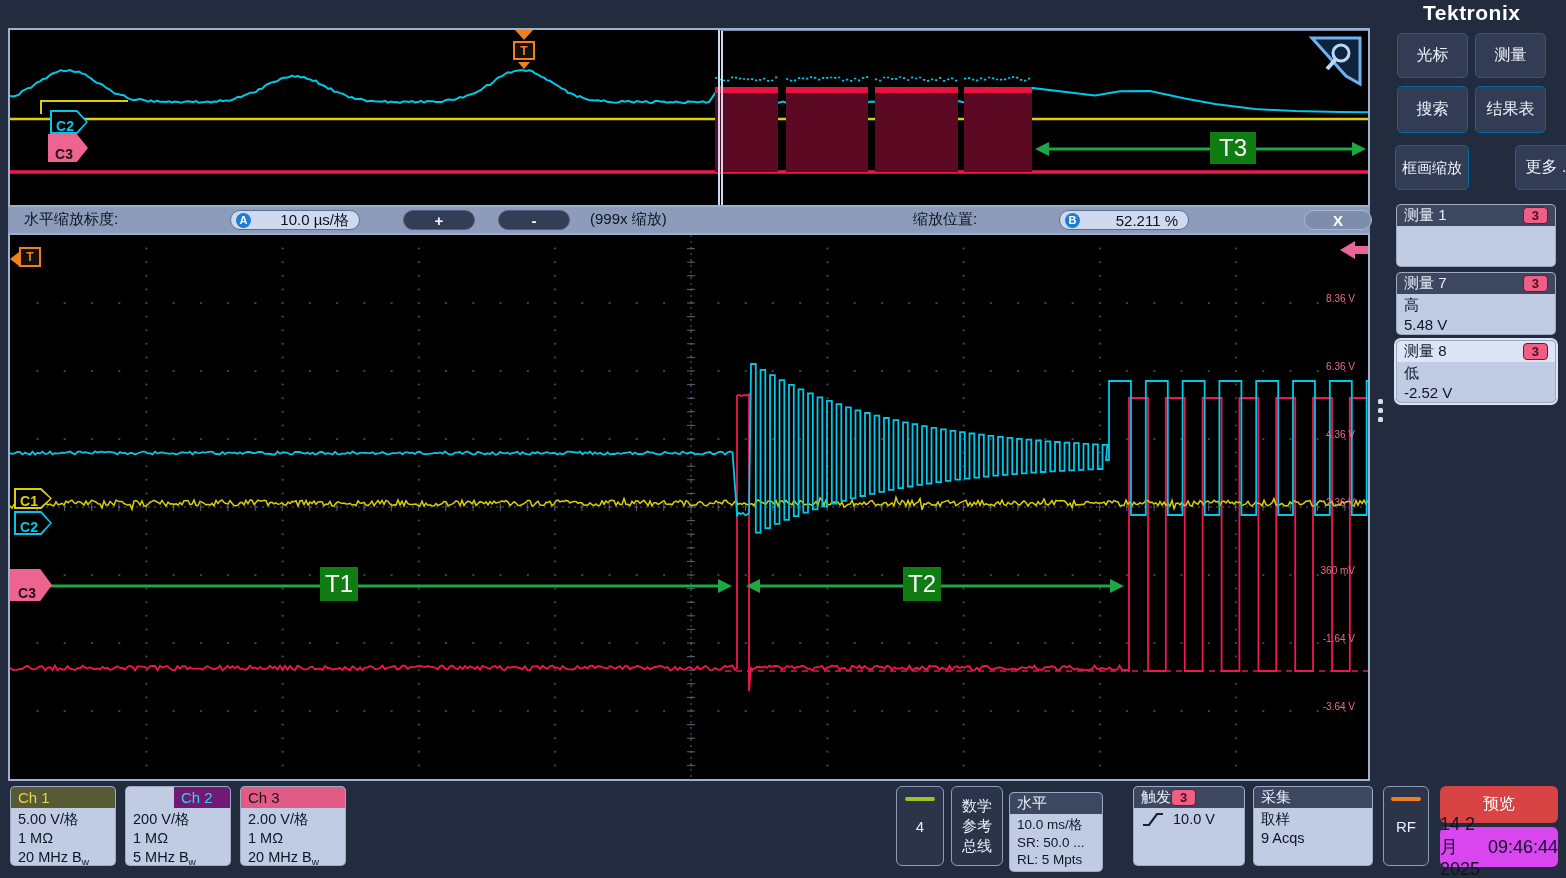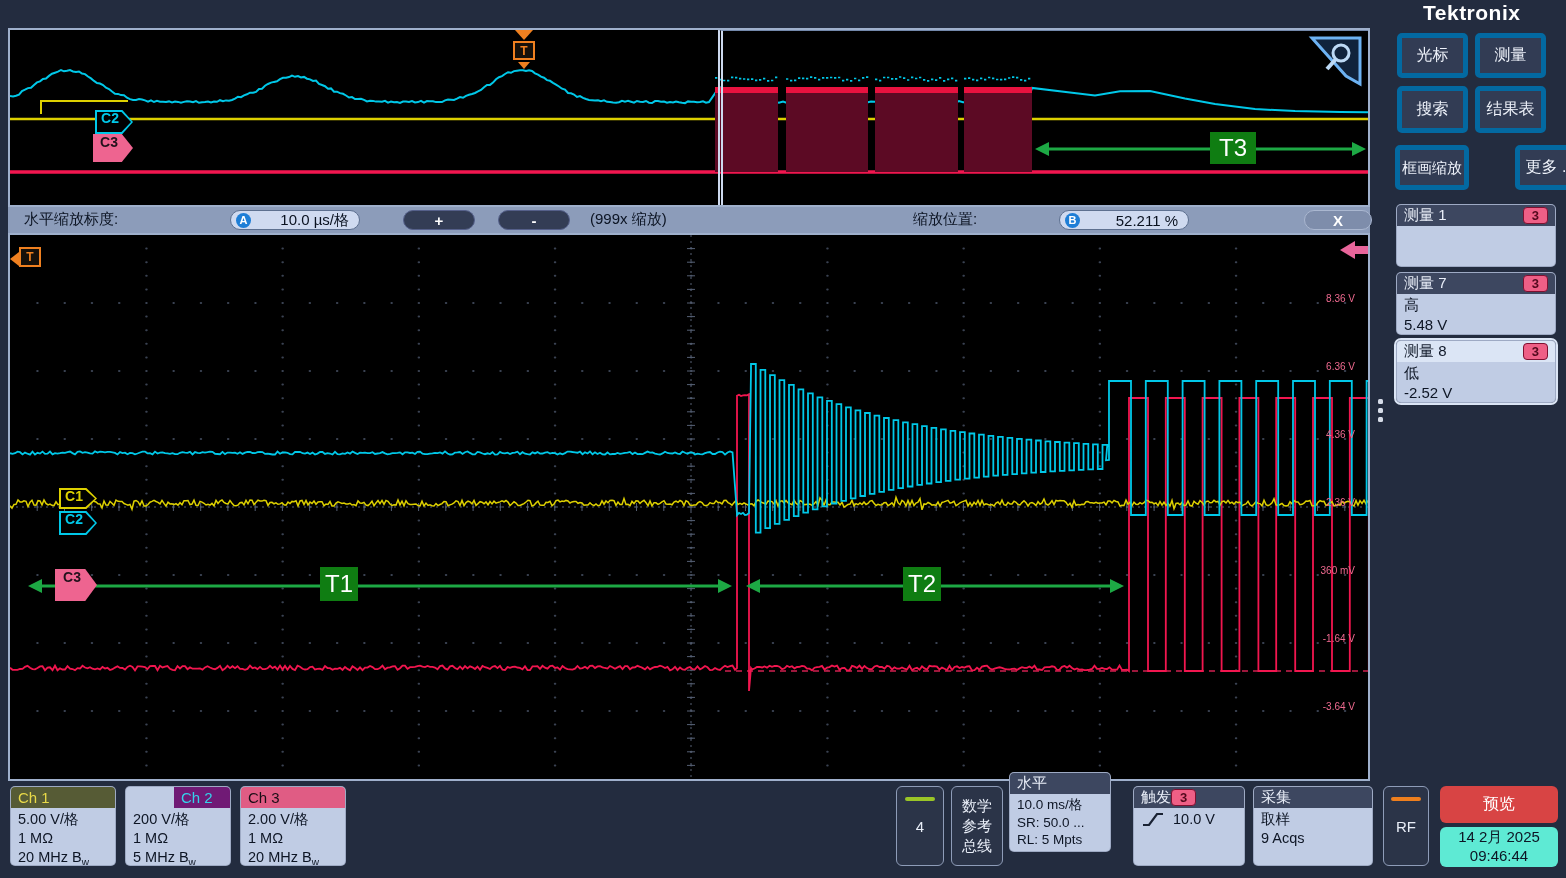--- a/index.html
+++ b/index.html
@@ -13,43 +13,43 @@
   .wavebox{position:absolute;background:#000;border:2px solid #9fb0cc;}
   
   .zoombar{position:absolute;left:8px;top:207px;width:1362px;height:26px;background:#8c9cba;color:#0b1322;font-size:15px;}
   .zlabel{position:absolute;top:3px;white-space:nowrap;}
   .pill{position:absolute;top:3px;height:20px;border-radius:10px;display:flex;align-items:center;font-size:15px;}
   .pill.light{background:#cfdaf0;border:1px solid #5d7090;color:#0a1220;}
   .pill.dark{background:#333d55;border:1px solid #55608a;color:#fff;justify-content:center;font-weight:bold;}
   .knob-circle{width:15px;height:15px;border-radius:50%;background:#1e7ed6;color:#fff;font-size:11px;font-weight:bold;display:flex;align-items:center;justify-content:center;margin:0 5px;}
   .pill .pv{flex:1;text-align:right;padding-right:10px;}
   
-  .chev{position:absolute;clip-path:polygon(0 0,72% 0,100% 50%,72% 100%,0 100%);display:flex;align-items:flex-start;justify-content:center;font-weight:bold;font-size:14px;margin-left:45px;}
+  .chev{position:absolute;clip-path:polygon(0 0,72% 0,100% 50%,72% 100%,0 100%);display:flex;align-items:flex-end;justify-content:center;font-weight:bold;font-size:14px;}
   .chev .inner{position:absolute;inset:2px;clip-path:polygon(0 0,72% 0,100% 50%,72% 100%,0 100%);background:#000;}
   .chev span{position:relative;z-index:2;padding-right:8px;}
   
   .glabel{position:absolute;background:#0f7d12;color:#fff;display:flex;align-items:center;justify-content:center;font-size:24px;}
   .vlabel{position:absolute;color:#ef6a90;font-size:10px;white-space:nowrap;text-align:right;}
   
   .tbox{position:absolute;border:2px solid #ef8020;color:#ef8020;background:#15100a;font-weight:bold;font-size:12px;display:flex;align-items:center;justify-content:center;}
   .tri{position:absolute;width:0;height:0;}
   
-  .sbtn{position:absolute;background:#323c54;border:5px solid #0369a1;border-radius:5px;color:#eef2fa;font-size:16px;display:flex;align-items:center;justify-content:center;text-align:center;line-height:1.15;padding:2px;}
+  .sbtn{position:absolute;background:#323c54;border:1px solid #0369a1;border-radius:5px;color:#eef2fa;font-size:16px;display:flex;align-items:center;justify-content:center;text-align:center;line-height:1.15;padding:2px;}
   .badge-panel{position:absolute;border-radius:5px;overflow:hidden;background:#c0cce4;border:1px solid #55618051;}
   .mhdr{height:21px;padding:1px 7px;font-size:15px;color:#e9eef8;background:#3d4760;display:flex;justify-content:space-between;align-items:center;}
   .mhdr.selected{background:#dbe5f5;color:#0f1828;}
   .pink-badge{background:#ee5f86;border:1px solid #7e1030;color:#53091d;font-size:13px;font-weight:bold;border-radius:4px;padding:0 8px;line-height:15px;}
   .mbody{padding:1px 7px 2px;font-size:15px;color:#0d1524;line-height:1.3;}
   
   .badge-header{height:21px;padding:1px 7px;font-size:15px;display:flex;align-items:center;background:#3d4760;color:#e9eef8;}
   .badge-body{padding:2px 7px;font-size:14.5px;color:#0d1524;line-height:1.3;}
   .tile{position:absolute;background:#2b3448;border:1px solid #8e9cb8;border-radius:6px;color:#e9eef8;display:flex;flex-direction:column;align-items:center;justify-content:center;font-size:15px;}
   .dash{width:30px;height:4px;border-radius:2px;position:absolute;top:10px;left:50%;transform:translateX(-50%);}
   .preview-btn{position:absolute;background:#d84444;border-radius:6px;color:#fff;font-size:16px;display:flex;align-items:center;justify-content:center;}
-  .dt{position:absolute;background:#5eead4;border-radius:6px;color:#0d1524;font-size:15px;display:flex;flex-direction:column;align-items:center;justify-content:center;line-height:1.25;}
+  .dt{position:absolute;background:#d946ef;border-radius:6px;color:#0d1524;font-size:18px;display:flex;flex-direction:row;align-items:center;justify-content:center;line-height:1.25;}
   .bw-sub{font-size:10px;vertical-align:sub;}
   .dots-handle{position:absolute;width:6px;display:flex;flex-direction:column;gap:4px;}
   .dots-handle i{width:5px;height:5px;border-radius:1.5px;background:#d6dce8;}
   .zoomwin{position:absolute;top:0;bottom:0;border-left:5px double #cdd9ee;border-top:1px solid #7388aa;}
 </style>
 </head>
 <body>
 
 <div class="screen">
 
@@ -240,21 +240,21 @@
   <div class="tile" style="left:896px;top:786px;width:48px;height:80px;">
     <div class="dash" style="background:#9ac527;"></div>
     <span>4</span>
   </div>
   <div class="tile" style="left:951px;top:786px;width:52px;height:80px;line-height:1.35;">
     <div>数学</div>
     <div>参考</div>
     <div>总线</div>
   </div>
 
-  <div class="badge-panel" style="left:1009px;top:772px;width:102px;height:80px;">
+  <div class="badge-panel" style="left:1009px;top:792px;width:94px;height:80px;">
     <div class="badge-header" style="justify-content:flex-start;">水平</div>
     <div class="badge-body" style="font-size:13.5px;">
       <div>10.0 ms/格</div>
       <div>SR: 50.0 ...</div>
       <div>RL: 5 Mpts</div>
     </div>
   </div>
 
   <div class="badge-panel" style="left:1133px;top:786px;width:112px;height:80px;">
     <div class="badge-header">

